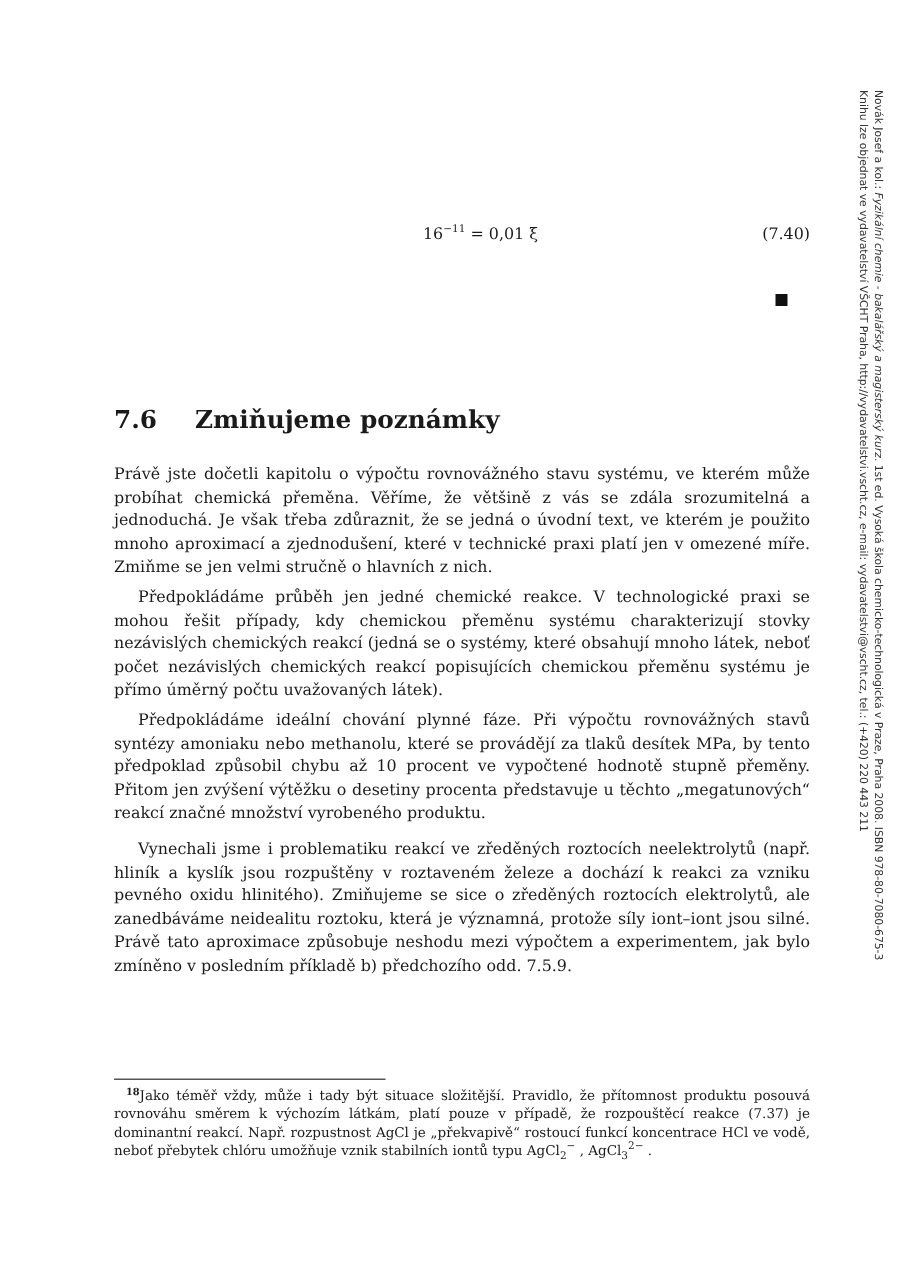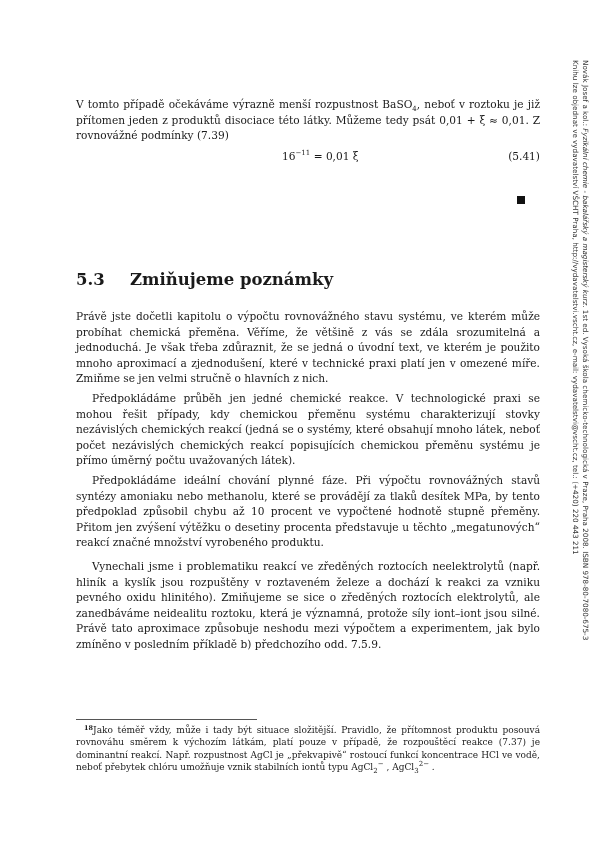--- a/index.html
+++ b/index.html
@@ -56,33 +56,30 @@
     }
     .side-inner div { margin: 0; }
     .ital { font-style: italic; }
   </style>
 </head>
 <body>
 
 <div class="page">
 
 
-  <div class="text-block" style="top:97px;">
-    <p class="p"><span>V tomto případě očekáváme výrazně menší rozpustnost BaSO</span><sub>4</sub><span>, neboť v roztoku je již přítomen jeden z produktů disociace této látky. Můžeme tedy psát 0,01 + ξ ≈ 0,01. Z rovnovážné podmínky (7.39)</span></p>
-  </div>
 
   <div class="equation">
     <span class="eq-body"><span>16</span><sup>−11</sup><span> = 0,01 ξ</span></span>
-    <span class="eq-number">(5.41)</span>
+    <span class="eq-number">(7.40)</span>
   </div>
 
   <div class="qed"></div>
 
   <div class="section-heading">
-    <span class="sec-num">5.3</span><span>Zmiňujeme poznámky</span>
+    <span class="sec-num">7.6</span><span>Zmiňujeme poznámky</span>
   </div>
 
   <div class="text-block" style="top:309px;">
     <p class="p">Právě jste dočetli kapitolu o výpočtu rovnovážného stavu systému, ve kterém může probíhat chemická přeměna. Věříme, že většině z vás se zdála srozumitelná a jednoduchá. Je však třeba zdůraznit, že se jedná o úvodní text, ve kterém je použito mnoho aproximací a zjednodušení, které v technické praxi platí jen v omezené míře. Zmiňme se jen velmi stručně o hlavních z nich.</p>
     <div class="gap"></div>
     <p class="p indent">Předpokládáme průběh jen jedné chemické reakce. V technologické praxi se mohou řešit případy, kdy chemickou přeměnu systému charakterizují stovky nezávislých chemických reakcí (jedná se o systémy, které obsahují mnoho látek, neboť počet nezávislých chemických reakcí popisujících chemickou přeměnu systému je přímo úměrný počtu uvažovaných látek).</p>
     <div class="gap"></div>
     <p class="p indent">Předpokládáme ideální chování plynné fáze. Při výpočtu rovnovážných stavů syntézy amoniaku nebo methanolu, které se provádějí za tlaků desítek MPa, by tento předpoklad způsobil chybu až 10 procent ve vypočtené hodnotě stupně přeměny. Přitom jen zvýšení výtěžku o desetiny procenta představuje u těchto „megatunových“ reakcí značné množství vyrobeného produktu.</p>
     <div class="gap"></div>
     <div class="gap"></div>

